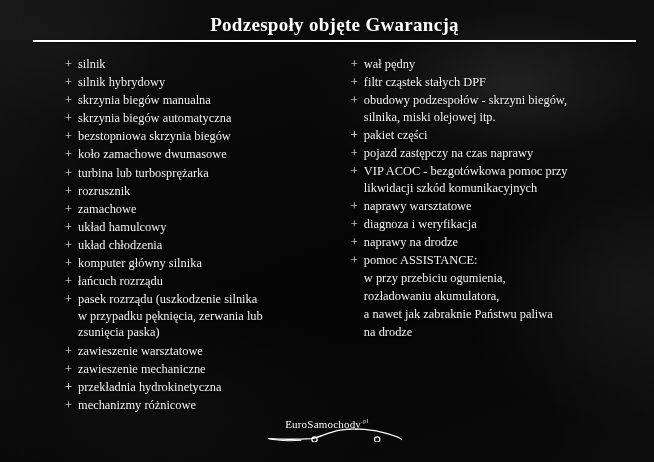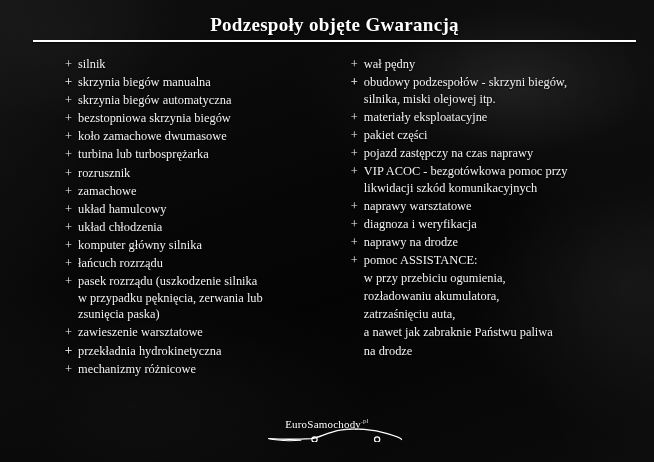--- a/index.html
+++ b/index.html
@@ -155,61 +155,60 @@
     <div class="title-wrap">
       <div class="title">Podzespoły objęte Gwarancją</div>
       <div class="title-rule"></div>
     </div>
 
     <div class="columns">
 
       <div class="col left">
         <ul class="items">
           <li><span class="plus">+</span><span>silnik</span></li>
-          <li><span class="plus">+</span></li>
+          <li><span class="plus">+</span><span>silnik hybrydowy</span></li>
           <li><span class="plus">+</span><span>skrzynia biegów manualna</span></li>
           <li><span class="plus">+</span><span>skrzynia biegów automatyczna</span></li>
           <li><span class="plus">+</span><span>bezstopniowa skrzynia biegów</span></li>
           <li><span class="plus">+</span><span>koło zamachowe dwumasowe</span></li>
           <li><span class="plus">+</span><span>turbina lub turbosprężarka</span></li>
           <li><span class="plus">+</span><span>rozrusznik</span></li>
           <li><span class="plus">+</span><span>zamachowe</span></li>
           <li><span class="plus">+</span><span>układ hamulcowy</span></li>
           <li><span class="plus">+</span><span>układ chłodzenia</span></li>
           <li><span class="plus">+</span><span>komputer główny silnika</span></li>
           <li><span class="plus">+</span><span>łańcuch rozrządu</span></li>
           <li><span class="plus">+</span><span>pasek rozrządu (uszkodzenie silnika
  w przypadku pęknięcia, zerwania lub
  zsunięcia paska)</span></li>
           <li><span class="plus">+</span><span>zawieszenie warsztatowe</span></li>
-          <li><span class="plus">+</span></li>
+          <li><span class="plus">+</span><span>zawieszenie mechaniczne</span></li>
           <li><span class="plus">+</span></li>
           <li><span class="plus">+</span><span>przekładnia hydrokinetyczna</span></li>
           <li><span class="plus">+</span><span>mechanizmy różnicowe</span></li>
         </ul>
       </div>
 
       <div class="col right">
         <ul class="items">
           <li><span class="plus">+</span><span>wał pędny</span></li>
-          <li><span class="plus">+</span></li>
+          <li><span class="plus">+</span><span>filtr cząstek stałych DPF</span></li>
           <li><span class="plus">+</span><span>obudowy podzespołów - skrzyni biegów,
  silnika, miski olejowej itp.</span></li>
-          <li><span class="plus">+</span><span>materiały eksploatacyjne</span></li>
+          <li><span class="plus">+</span></li>
           <li><span class="plus">+</span><span>pakiet części</span></li>
           <li><span class="plus">+</span><span>pojazd zastępczy na czas naprawy</span></li>
           <li><span class="plus">+</span><span>VIP ACOC - bezgotówkowa pomoc przy
  likwidacji szkód komunikacyjnych</span></li>
           <li><span class="plus">+</span><span>naprawy warsztatowe</span></li>
           <li><span class="plus">+</span><span>diagnoza i weryfikacja</span></li>
           <li><span class="plus">+</span><span>naprawy na drodze</span></li>
           <li><span class="plus">+</span><span>pomoc ASSISTANCE:</span></li>
           <li class="nobullet"><span>w przy przebiciu ogumienia,</span></li>
           <li class="nobullet"><span>rozładowaniu akumulatora,</span></li>
-          <li class="nobullet"><span>zatrzaśnięciu auta,</span></li>
           <li class="nobullet"><span>a nawet jak zabraknie Państwu paliwa</span></li>
           <li class="nobullet"><span>na drodze</span></li>
         </ul>
       </div>
 
     </div>
   </div>
 
   <div class="logo">
     <div class="logo-inner">

